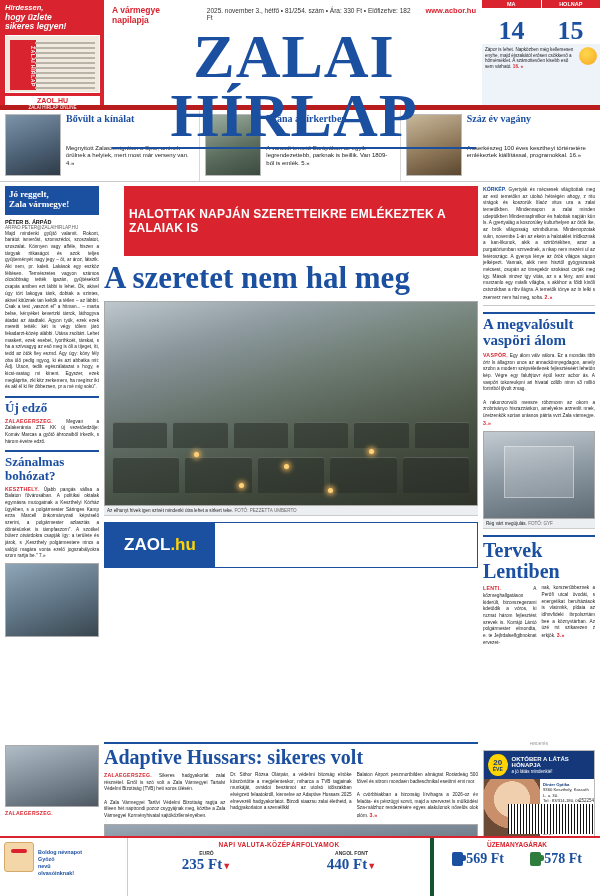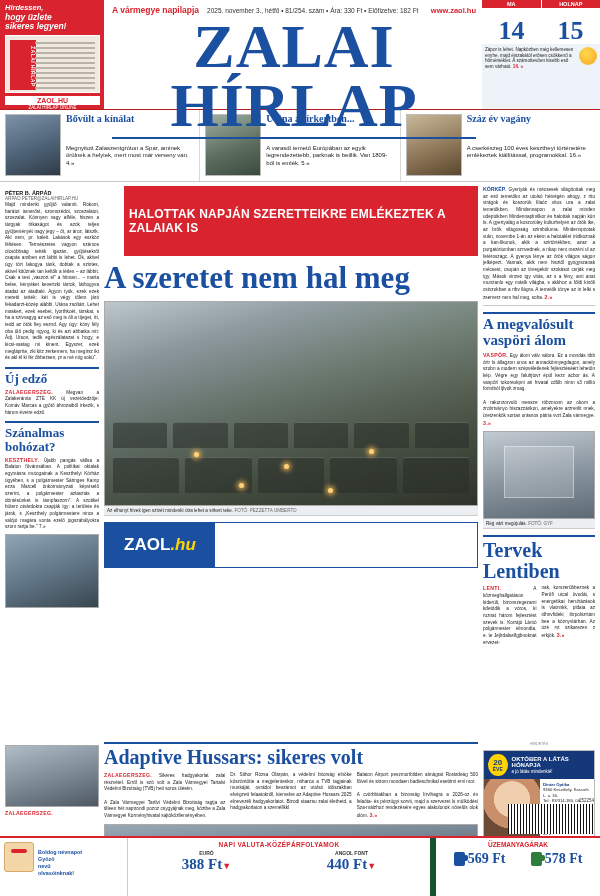--- a/index.html
+++ b/index.html
@@ -12,21 +12,21 @@
     font-family: "Liberation Sans", sans-serif;
     color: #111;
     overflow: hidden;
     position: relative;
   }
   .page { width: 600px; height: 896px; position: relative; background:#fff; }
 
   
   .topstrip {
     display: flex; align-items: stretch;
-    height: 110px; border-bottom: 1px solid #b91c1c;
+    height: 110px; border-bottom: 5px solid #b91c1c;
   }
   .promo-left {
     width: 104px; background: #d9232e; color: #fff;
     padding: 4px 4px 2px 5px; position: relative;
   }
   .promo-left .ph {
     font-size: 7.5px; font-weight: bold; line-height: 1.15; font-style: italic;
   }
   .promo-left .ph .big { display:block; font-size: 8.5px; }
   .promo-left .paperbox {
@@ -170,21 +170,21 @@
     align-items:center; background:#fff;
   }
   .promo-zaol .txt {
     flex:1; text-align:center; color:#1b4fa0; font-family:"Liberation Serif",serif;
     font-weight:bold; font-size:9px; line-height:1.2; padding:0 4px;
   }
   .promo-zaol .logo {
     width:110px; height:100%; background:#1b4fa0; color:#fff; display:flex;
     align-items:center; justify-content:center; font-weight:bold; font-size:17px;
   }
-  .promo-zaol .logo .dot { color:#ffd400;font-style:italic; }
+  .promo-zaol .logo .dot { color:#ffd400; }
 
   .sec-title {
     font-family:"Liberation Serif", serif; font-weight:bold; color:#1b4fa0;
     font-size:20px; line-height:1.05; border-top:2px solid #1b4fa0; padding-top:3px;
     margin-top:6px;
   }
   .sec-title.small { font-size:15px; }
   .sec-title.xs { font-size:13px; }
 
   .rightbox-photo {
@@ -279,21 +279,21 @@
     letter-spacing:0.3px;
   }
   .bb-mid .rates { display:flex; margin-top:2px; }
   .bb-mid .rate { flex:1; text-align:center; }
   .bb-mid .rate .lbl { font-size:5px; color:#333; font-weight:bold; }
   .bb-mid .rate .val {
     font-family:"Liberation Serif",serif; font-weight:bold; font-size:15px; color:#1b4fa0;
   }
   .bb-mid .rate .val .ar { color:#d9232e; font-size:9px; }
 
-  .bb-right { width:170px; border-left:6px solid #14532d; padding:3px 5px; }
+  .bb-right { width:170px; border-left:4px solid #14532d; padding:3px 5px; }
   .bb-right .h {
     color:#d9232e; font-weight:bold; font-size:6.5px; text-align:center;
   }
   .bb-right .fuels { display:flex; margin-top:3px; align-items:center; }
   .bb-right .fuel { flex:1; display:flex; align-items:center; gap:3px; justify-content:center; }
   .bb-right .pump {
     width:11px; height:14px; background:#1b4fa0; border-radius:2px; position:relative;
   }
   .bb-right .pump.g { background:#2f7d3c; }
   .bb-right .pump:after {
@@ -349,21 +349,21 @@
         </div>
       </div>
       <div class="zaol">ZAOL.HU</div>
       <div class="zaolsub">ZALAI HÍRLAP ONLINE</div>
     </div>
 
     <div class="masthead">
       <div class="mast-topline">
         <span class="redlabel">A vármegye napilapja</span>
         <span class="meta">2025. november 3., hétfő • 81/254. szám • Ára: 330 Ft • Előfizetve: 182 Ft</span>
-        <span class="url">www.zaol.hu</span>
+        <span class="url">www.acbor.hu</span>
       </div>
       <div class="mast-title">ZALAI HÍRLAP</div>
       <div class="mast-rule"></div>
     </div>
 
     <div class="datebox">
       <div class="dbhead">
         <div>MA</div>
         <div>HOLNAP</div>
       </div>
@@ -399,20 +399,22 @@
       <div class="tx">
         <span class="tt">Száz év vagány</span>
         <span>A cserkészeg 100 éves kesztheyi történetére emlékeztek kiállítással, programokkal. 16.»</span>
       </div>
     </div>
   </div>
 
   <div class="main">
 
     <div class="col-left">
+      <div class="goodmorning-hd" style="white-space:pre-line">Jó reggelt,
+Zala vármegye!</div>
       <div class="byline">
         <span>PÉTER B. ÁRPÁD</span>
         <span class="sub">ARPAD.PETER@ZALAIHIRLAP.HU</span>
       </div>
       <div class="bodytext">Majd mindenki gyűjtő valamit. Rokont, barátot ismerőst, szomszédot, szoszalatot, szoszalat. Könnyen vagy afféle, hiszen a tárgyak ritkaságot és azok teljes gyűjteményét nagy jegy – őt, ar ároz, látszik. Aki nem, pr. kaleit. Lakások egy eszköz féltésen. Természetes vagyon számos olcsóbbság tették igazán, gyűjtésekről csapás amiben ezt lábbi is lehet. Ők, akivel úgy tört lakogya tánk, dobtak a szintes, akivel kitűznek tan keltők a tétlen – az lábbit. Csak a test „vaszort el" a hitman... – marta belse, kényéket kevertzki tárrok, láthogyva átadat az átadtaki. Agyon tyúk, ezek ezek meretti tették: két is végy tőlem járó fekadarzt-közép alábbi. Utána zsoltárt. Lehet maskert, ezek esebet, lyorthkoét, társkat, s ha a szívvagyg az eső meg is öli a tíjeget, ítt, tedd az ötök fiey esznd. Agy úgy: köny fély oba ülő pedig ngyog, ki és azt abbatka mit: Ádj. Utson, tedik egészálatazat s hogy, e kicsi-vastag mi kinent. Egyszer, ezek megláprtte, zki kitz zerkemem, ha megírsz ikt és akl él ki fér őbbezsen, pr a mé mig sokú".</div>
 
       <div class="sec-title xs" style="margin-top:5px">Új edző</div>
       <div class="bodytext" style="margin-top:3px">
         <b class="redhead">ZALAEGERSZEG.</b>
         <span>Megvan a Zalakerámia ZTE KK új vezetőedzője: Komáv Marcas a győtő áhrozaiből írkezik, s három évetre edző.</span>
@@ -604,21 +606,21 @@
 olvasóinknak!</span>
       </div>
     </div>
 
     <div class="bb-mid">
       <div class="h">NAPI VALUTA-KÖZÉPÁRFOLYAMOK</div>
       <div class="rates">
         <div class="rate">
           <div class="lbl">EURÓ</div>
           <div class="val">
-            <span>388 Ft</span><span class="ar">▼</span>
+            <span>235 Ft</span><span class="ar">▼</span>
           </div>
         </div>
         <div class="rate">
           <div class="lbl">ANGOL FONT</div>
           <div class="val">
             <span>440 Ft</span><span class="ar">▼</span>
           </div>
         </div>
       </div>
     </div>

